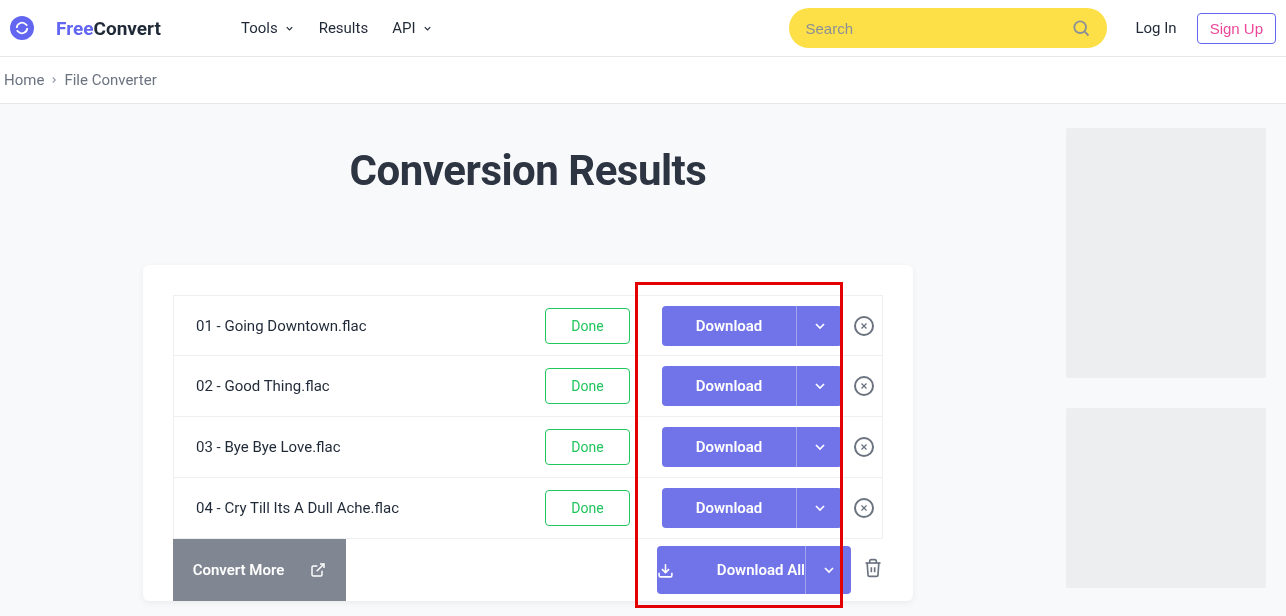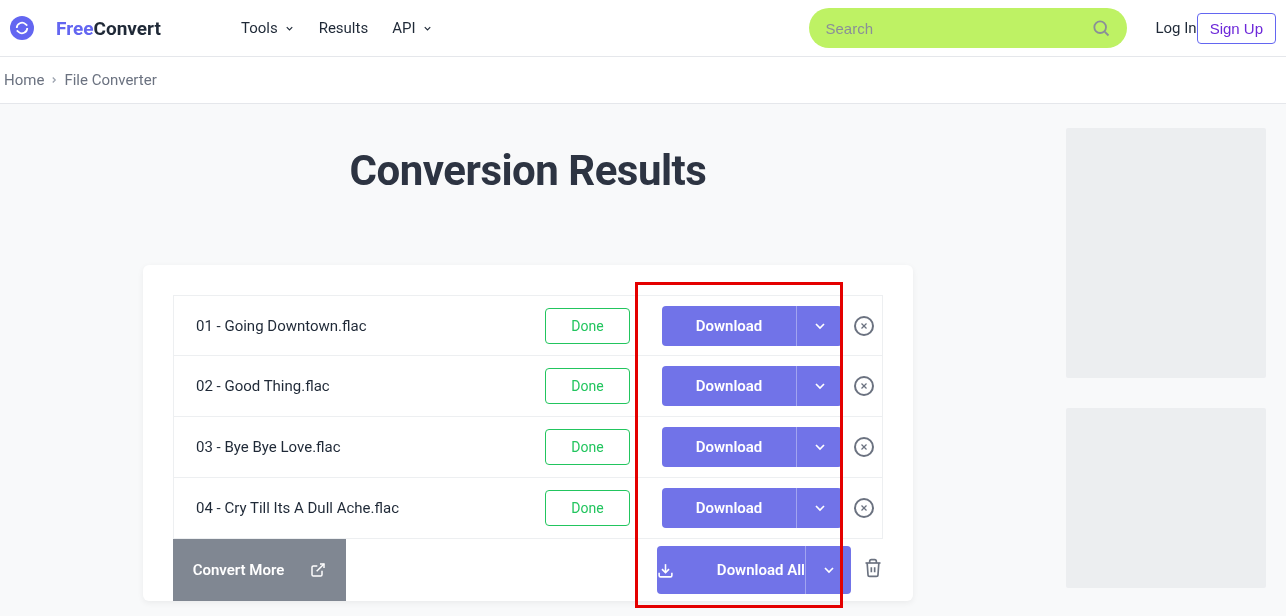--- a/index.html
+++ b/index.html
@@ -59,21 +59,21 @@
       cursor: pointer;
     }
 
     .header-spacer { flex: 1; }
 
     .search-box {
       display: flex;
       align-items: center;
       width: 318px;
       height: 40px;
-      background: #bef264;
+      background: #fde047;
       border-radius: 20px;
       padding: 0 16px;
       gap: 8px;
     }
     .search-box input {
       flex: 1;
       border: none;
       background: transparent;
       outline: none;
       font-size: 15px;
@@ -82,22 +82,23 @@
     .search-box input::placeholder { color: #8a8f98; }
     .search-icon-svg { color: #8a8f98; }
 
     .login-link {
       margin-left: 28px;
       font-size: 15px;
       color: #1f2937;
       cursor: pointer;
     }
     .signup-btn {
+      margin-left: 20px;
       border: 1px solid #6366f1;
-      color: #6d28d9;
+      color: #ec4899;
       background: #fff;
       padding: 6px 12px;
       border-radius: 4px;
       font-size: 15px;
       cursor: pointer;
     }
 
     
     .breadcrumb-bar {
       height: 47px;

